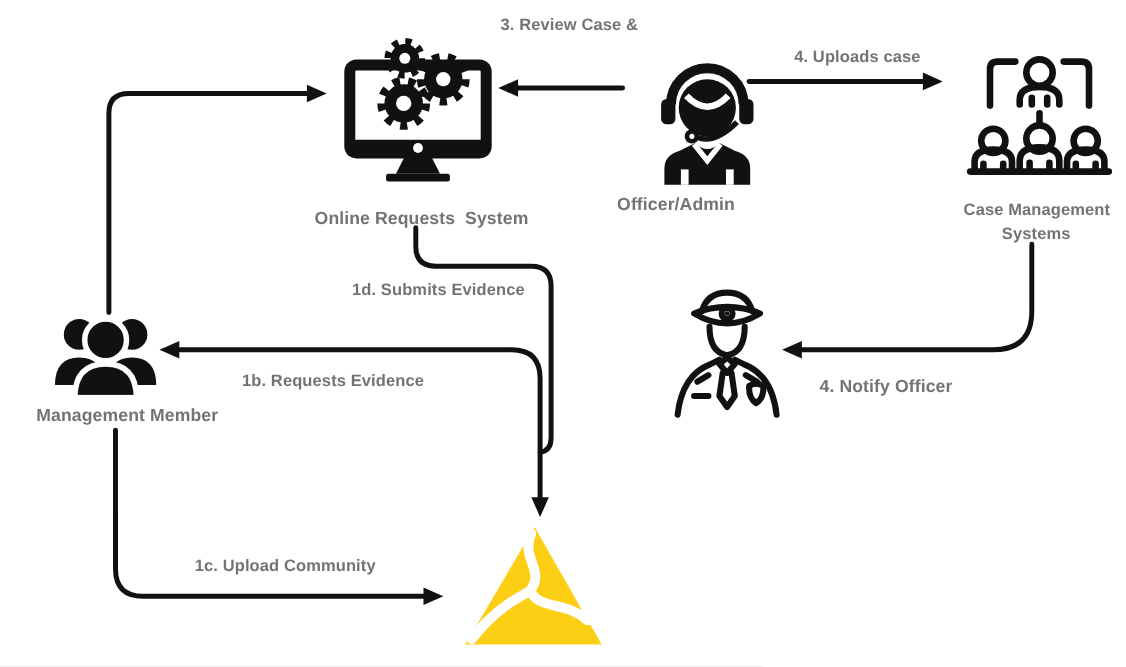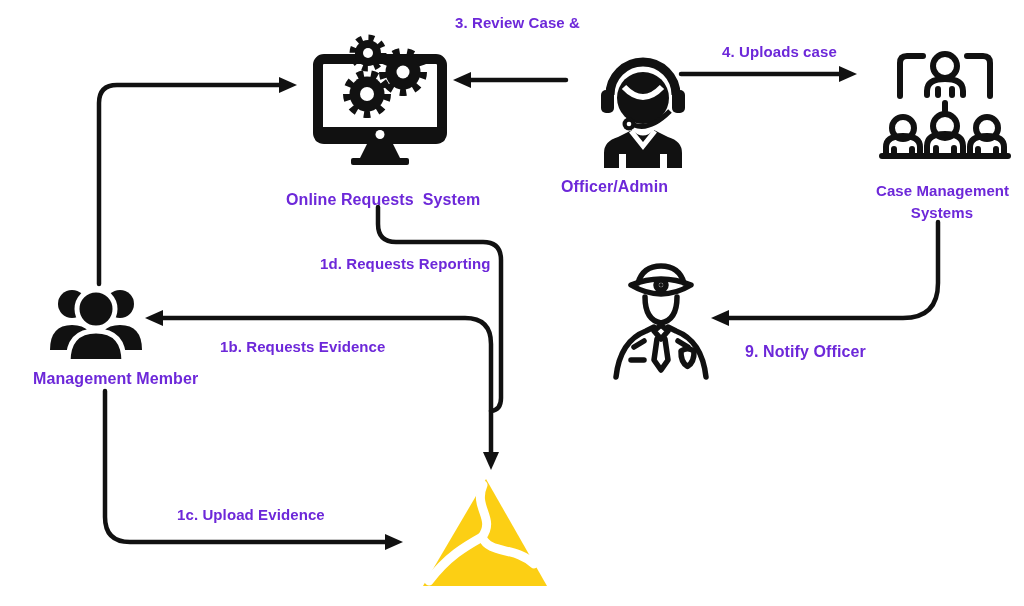--- a/index.html
+++ b/index.html
@@ -4,21 +4,21 @@
 <style>
   html,body{margin:0;padding:0;background:#e9e9e9;}
   .canvas{
     position:relative;width:1024px;height:606px;background:#ffffff;
     font-family:"Liberation Sans", sans-serif;overflow:hidden;
   }
   svg{overflow:visible;display:block;}
   .layer{position:absolute;inset:0;width:1024px;height:606px;pointer-events:none;}
   .icon{position:absolute;}
   .lbl{
-    position:absolute;color:#6d28d9;font-weight:700;line-height:1.3;
+    position:absolute;color:#737373;font-weight:700;line-height:1.3;
     white-space:pre;letter-spacing:0.1px;
   }
   .lbl.center{text-align:center;}
   .fs16{font-size:16px;}
   .fs15{font-size:15px;}
   .num{font-weight:500;}
 </style>
 </head>
 <body>
 
@@ -163,23 +163,23 @@
   <div class="lbl fs15" style="left:455px;top:13px"><span>3. Review Case &amp;</span><br></div>
 
   <div class="lbl fs15" style="left:722px;top:42px">4. Uploads case</div>
 
   <div class="lbl fs16 center" style="left:286px;top:190px;width:188px">Online Requests  System</div>
 
   <div class="lbl fs16 center" style="left:561px;top:177px;width:105px">Officer/Admin</div>
 
   <div class="lbl fs15 center" style="left:876px;top:180px;width:132px;line-height:1.45"><span>Case Management</span><br><span>Systems</span></div>
 
-  <div class="lbl fs15" style="left:320px;top:254px">1d. Requests Reporting</div>
+  <div class="lbl fs15" style="left:320px;top:254px">1d. Submits Evidence</div>
 
   <div class="lbl fs15" style="left:220px;top:337px">1b. Requests Evidence</div>
 
   <div class="lbl fs16" style="left:33px;top:369px">Management Member</div>
 
-  <div class="lbl fs15" style="left:177px;top:505px">1c. Upload Evidence</div>
+  <div class="lbl fs15" style="left:177px;top:505px">1c. Upload Community</div>
 
-  <div class="lbl fs16" style="left:745px;top:342px">9. Notify Officer</div>
+  <div class="lbl fs16" style="left:745px;top:342px">4. Notify Officer</div>
 
 </div>
 
 </body></html>

